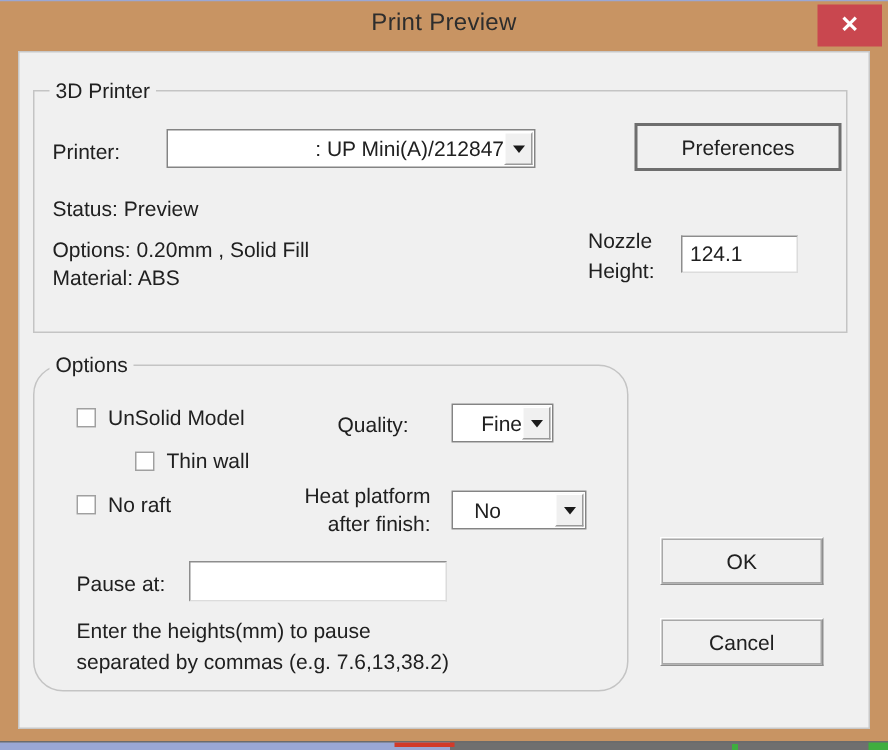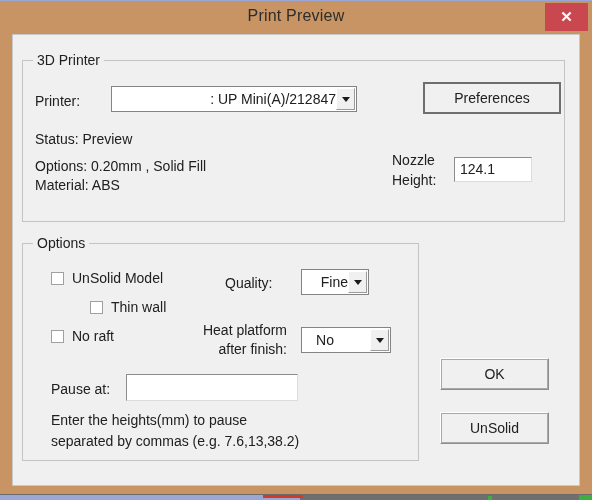--- a/index.html
+++ b/index.html
@@ -119,21 +119,21 @@
     padding: 0 4px;
     font-size: 14px;
     color: #202020;
   }
   #gb-printer {
     left: 9px; top: 25px;
     width: 543px; height: 162px;
   }
   #gb-options {
     left: 9px; top: 208px;
-    width: 397px; height: 218px;
+    width: 397px; height: 218px; border-radius: 20px;
   }
 
   
   .lbl {
     position: absolute;
     font-size: 14px;
     color: #202020;
     white-space: nowrap;
   }
 
@@ -324,16 +324,16 @@
 
     <div class="lbl" style="left:38px; top:346px;">Pause at:</div>
 
     <div class="textinput" style="left:113px; top:339px; width:172px; height:27px;"></div>
 
     <div class="lbl" style="left:38px; top:377px;">Enter the heights(mm) to pause</div>
     <div class="lbl" style="left:38px; top:398px;">separated by commas (e.g. 7.6,13,38.2)</div>
 
     <div class="pushbtn" style="left:427px; top:323px; width:109px; height:32px;">OK</div>
 
-    <div class="pushbtn" style="left:427px; top:377px; width:109px; height:32px;">UnSolid</div>
+    <div class="pushbtn" style="left:427px; top:377px; width:109px; height:32px;">Cancel</div>
 
   </div>
 </div>
 
 </body></html>

